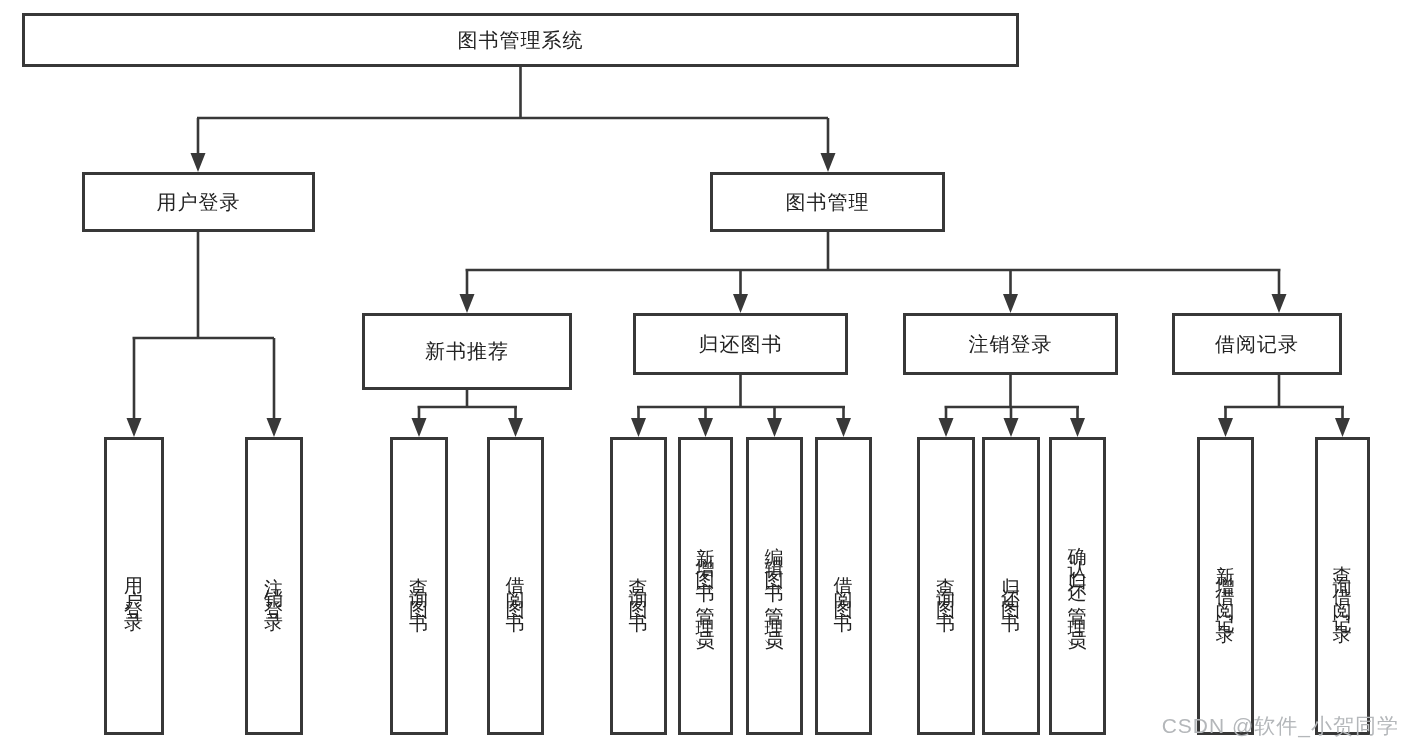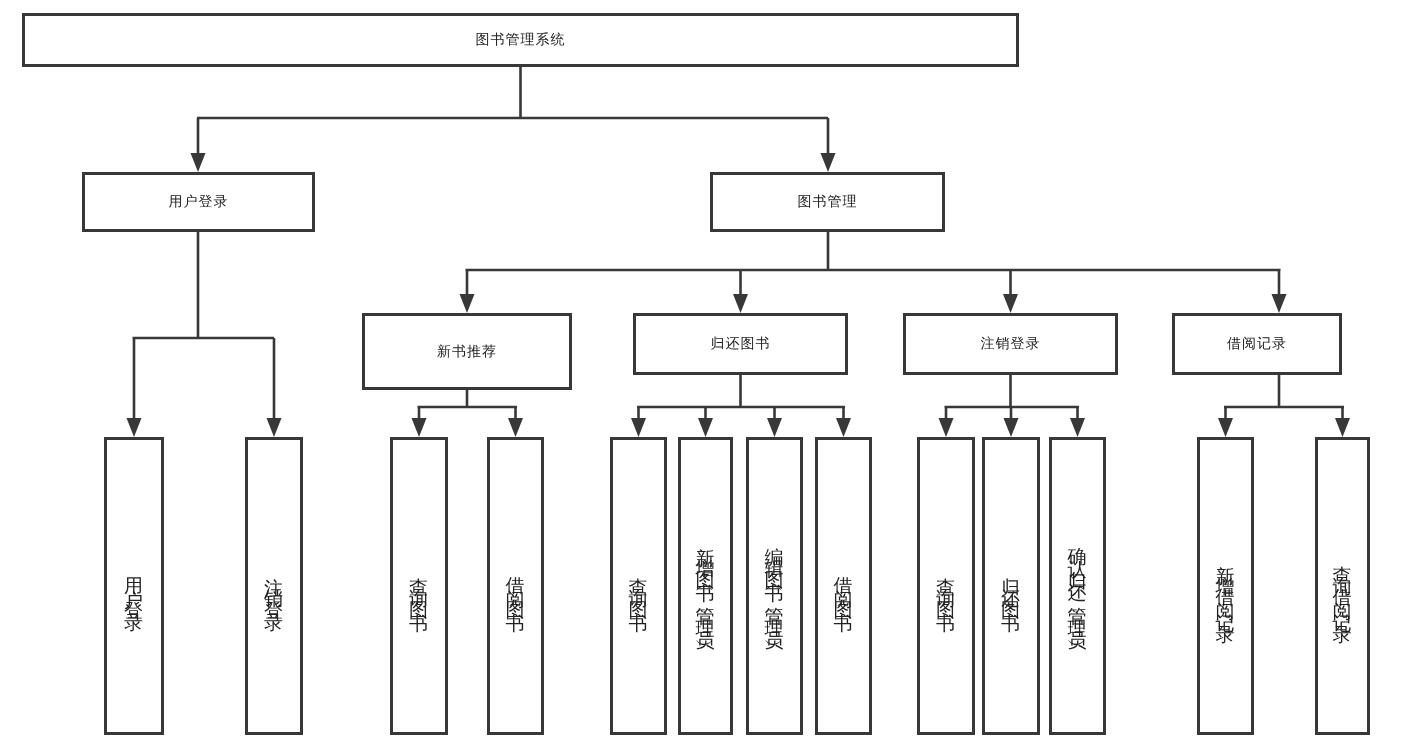--- a/index.html
+++ b/index.html
@@ -25,21 +25,21 @@
     box-sizing: border-box;
     border: 3px solid var(--line, #383838);
     background: #ffffff;
     display: flex;
     align-items: center;
     justify-content: center;
     color: var(--text, #222222);
     z-index: 2;
   }
   .h-label {
-    font-size: 14px;
+    font-size: 20px;
     letter-spacing: 1px;
     white-space: nowrap;
   }
   .v-label {
     writing-mode: vertical-rl;
     text-orientation: mixed;
     font-size: 19px;
     letter-spacing: 12px;
     line-height: 1;
     white-space: nowrap;
@@ -159,14 +159,15 @@
     <span class="v-label">确认归还（管理员）</span>
   </div>
 
   <div class="box" style="left:1197px; top:437px; width:57px; height:298px;">
     <span class="v-label">新增借阅记录</span>
   </div>
   <div class="box" style="left:1315px; top:437px; width:55px; height:298px;">
     <span class="v-label">查询借阅记录</span>
   </div>
 
+  <div class="watermark">CSDN @软件_小贺同学</div>
 
 </div>
 
 </body></html>

